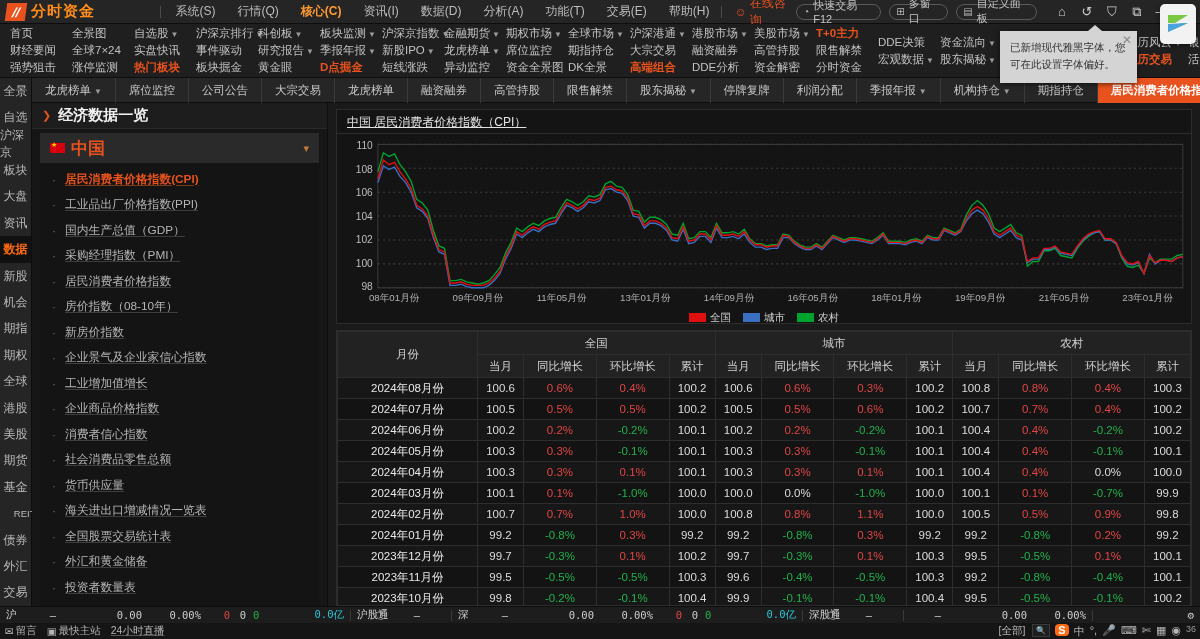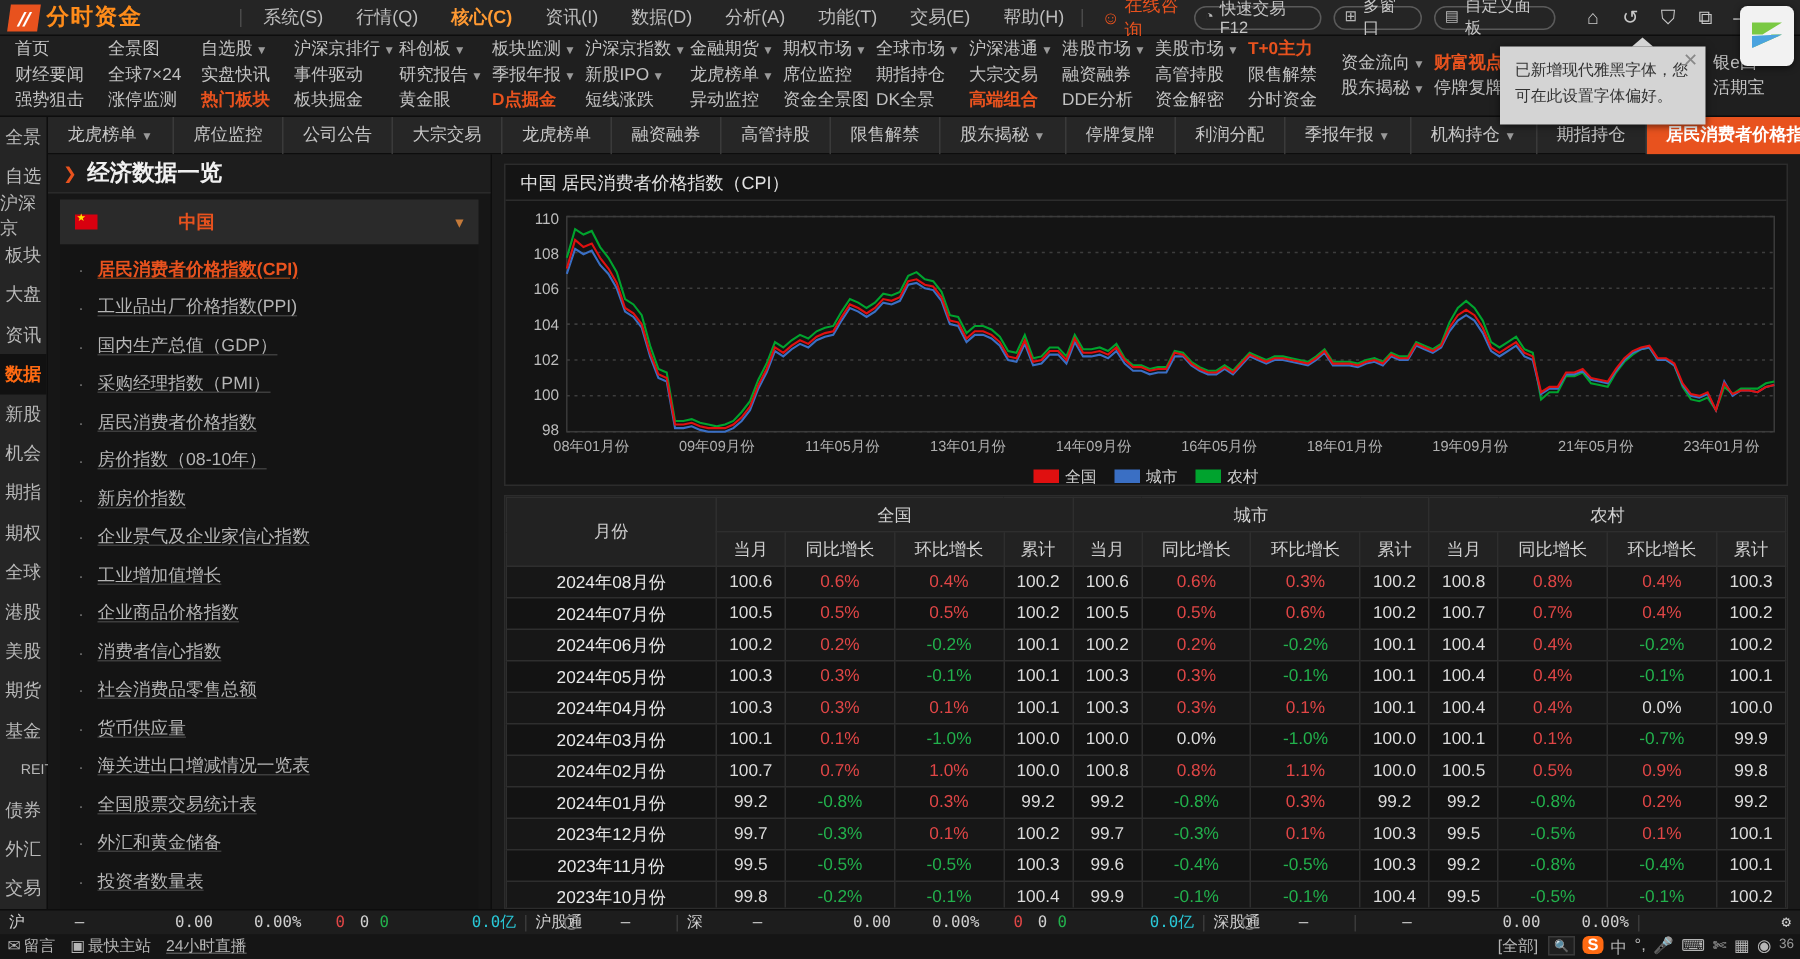--- a/index.html
+++ b/index.html
@@ -72,37 +72,37 @@
   .lp-head { height:26px; display:flex; align-items:center; gap:7px;
              padding-left:10px; background:#1d1d1d; border-bottom:1px solid #2a2a2a; }
   .lp-head .arr { color:#e8521e; font-size:11px; font-weight:bold; }
   .lp-head .ttl { color:#f0f0f0; font-size:15px; font-weight:bold; }
   .cn-row { height:30px; margin:4px 8px 0 8px; background:#2a2a2a;
             display:flex; align-items:center; padding:0 10px; cursor:pointer; }
   .flag { width:15px; height:10px; background:#d8000f; margin-right:6px;
           position:relative; }
   .flag:after { content:"★"; position:absolute; left:1px; top:-2px;
                 color:#ffde00; font-size:7px; }
-  .cn-name { color:#e8521e; font-size:12px; font-weight:bold;margin-left:48px; }
+  .cn-name { color:#e8521e; font-size:17px; font-weight:bold; }
   .cn-chev { margin-left:auto; color:#c47a3a; font-size:11px; }
   .idx-list { flex:1; overflow:hidden; padding-top:4px; margin:0 8px; background:#141414; }
   .idx-item { height:25.5px; display:flex; align-items:center; padding-left:12px;
               font-size:11.8px; color:#b5b5b5; cursor:pointer; }
   .idx-item .dot { color:#6d6d6d; margin-right:9px; font-size:12px; }
   .idx-item .lbl { text-decoration:underline; text-decoration-color:#3d3d3d;
                    text-underline-offset:2px; }
   .idx-item.sel .lbl { color:#e8521e; font-weight:bold; text-decoration-color:#7a3a18; }
 
   
   .rpanel { flex:1; display:flex; flex-direction:column; background:#1a1a1a;
             padding:6px 8px 0 8px; }
   .chartbox { height:215px; background:#141414; border:1px solid #2c2c2c;
               display:flex; flex-direction:column; }
   .chart-title { height:24px; line-height:24px; padding-left:10px;
-                 font-size:12px; color:#e2e2e2; border-bottom:1px solid #2c2c2c; }
+                 font-size:12px; color:#e2e2e2; border-bottom:1px solid #2c2c2c;text-decoration:underline; }
   .chart-canvas { flex:1; position:relative; }
   .chart-legend { height:20px; display:flex; align-items:center;
                   justify-content:center; gap:12px; }
   .lg { display:flex; align-items:center; gap:4px; font-size:10.5px; color:#cfcfcf; }
   .lg .sw { width:17px; height:9px; display:inline-block; }
 
   
   .tablebox { flex:1; margin-top:6px; background:#141414; border:1px solid #2c2c2c;
               overflow:hidden; }
   table { width:100%; border-collapse:collapse; font-size:11.5px; }
@@ -267,20 +267,24 @@
       </div>
       <div class="nav-col">
         <div class="nav-cell"><span>美股市场</span><span class="car">▼</span></div>
         <div class="nav-cell"><span>高管持股</span></div>
         <div class="nav-cell"><span>资金解密</span></div>
       </div>
       <div class="nav-col">
         <div class="nav-cell hot"><span>T+0主力</span></div>
         <div class="nav-cell"><span>限售解禁</span></div>
         <div class="nav-cell"><span>分时资金</span></div>
+      </div>
+      <div class="nav-col">
+        <div class="nav-cell"><span>DDE决策</span></div>
+        <div class="nav-cell"><span>宏观数据</span><span class="car">▼</span></div>
       </div>
       <div class="nav-col">
         <div class="nav-cell"><span>资金流向</span><span class="car">▼</span></div>
         <div class="nav-cell"><span>股东揭秘</span><span class="car">▼</span></div>
       </div>
       <div class="nav-col">
         <div class="nav-cell hot"><span>财富视点</span></div>
         <div class="nav-cell"><span>停牌复牌</span></div>
       </div>
       <div class="nav-col">

